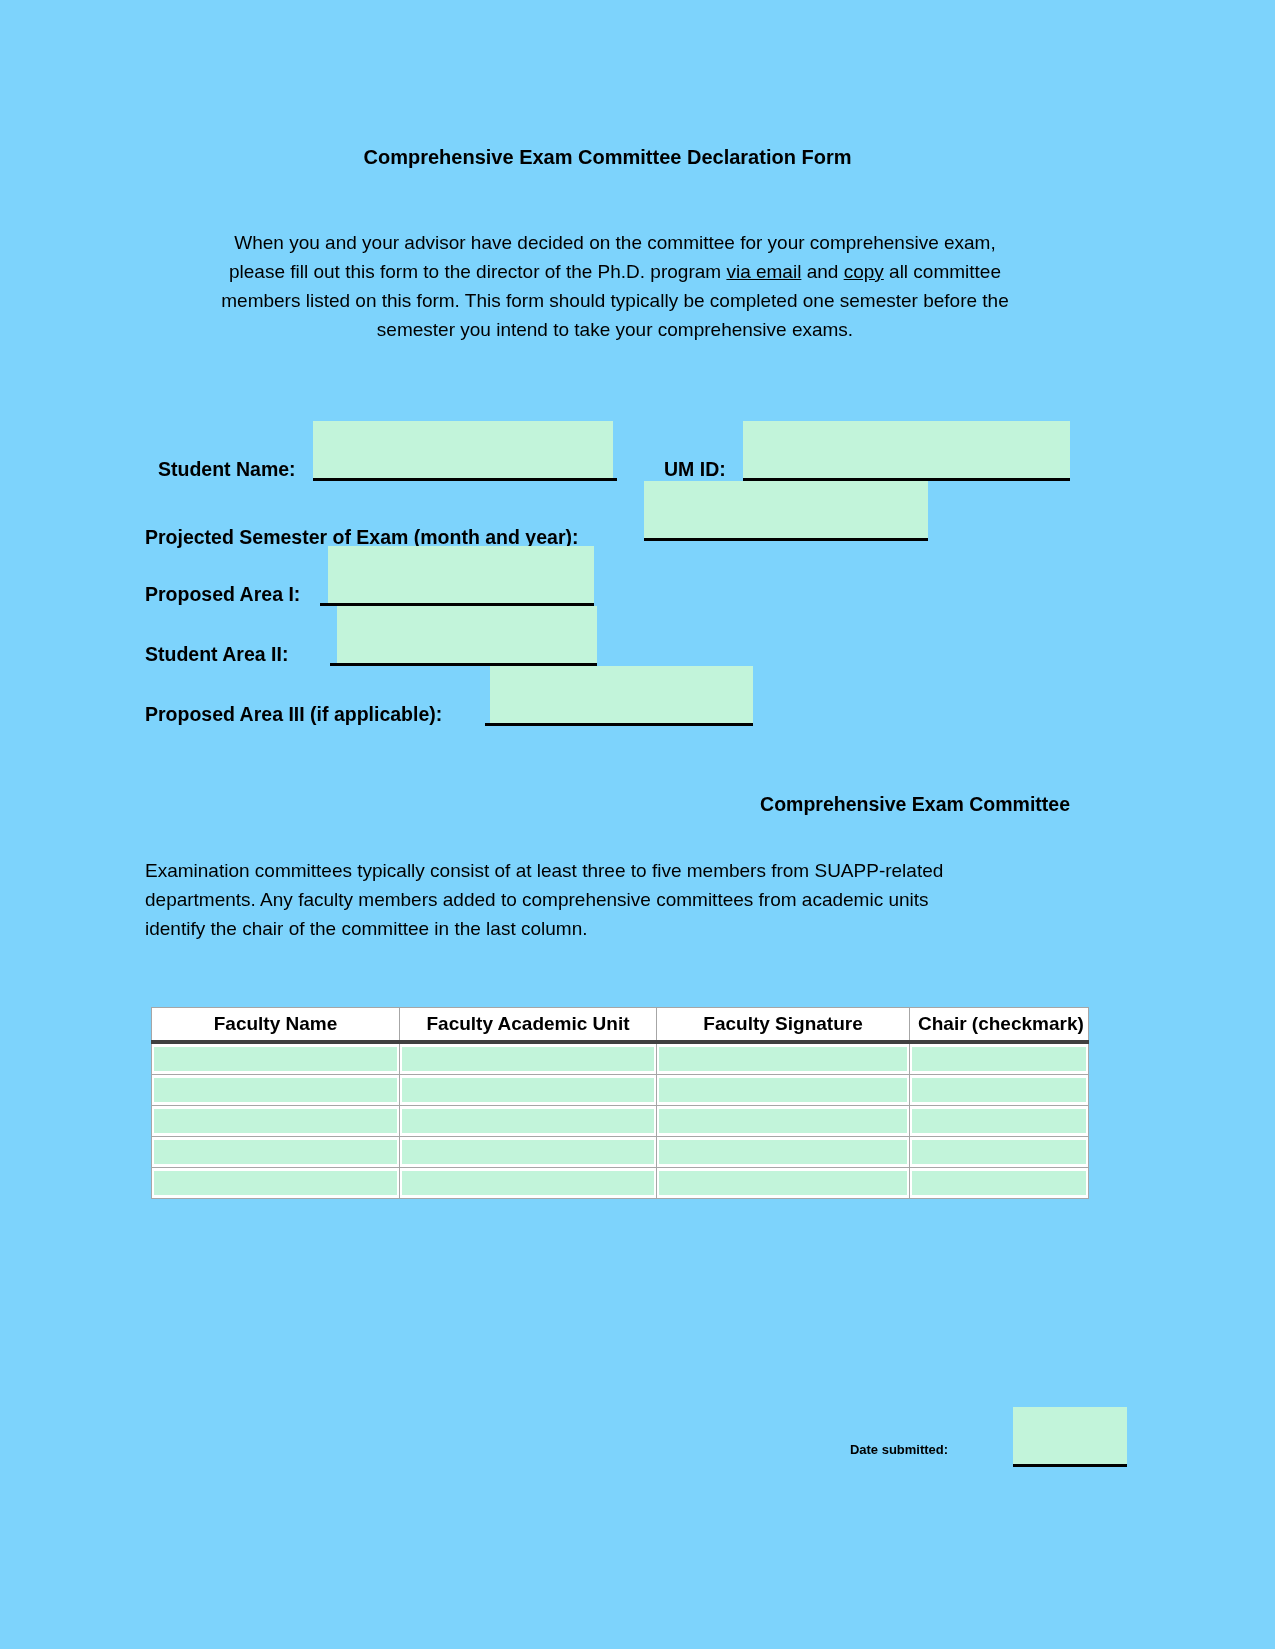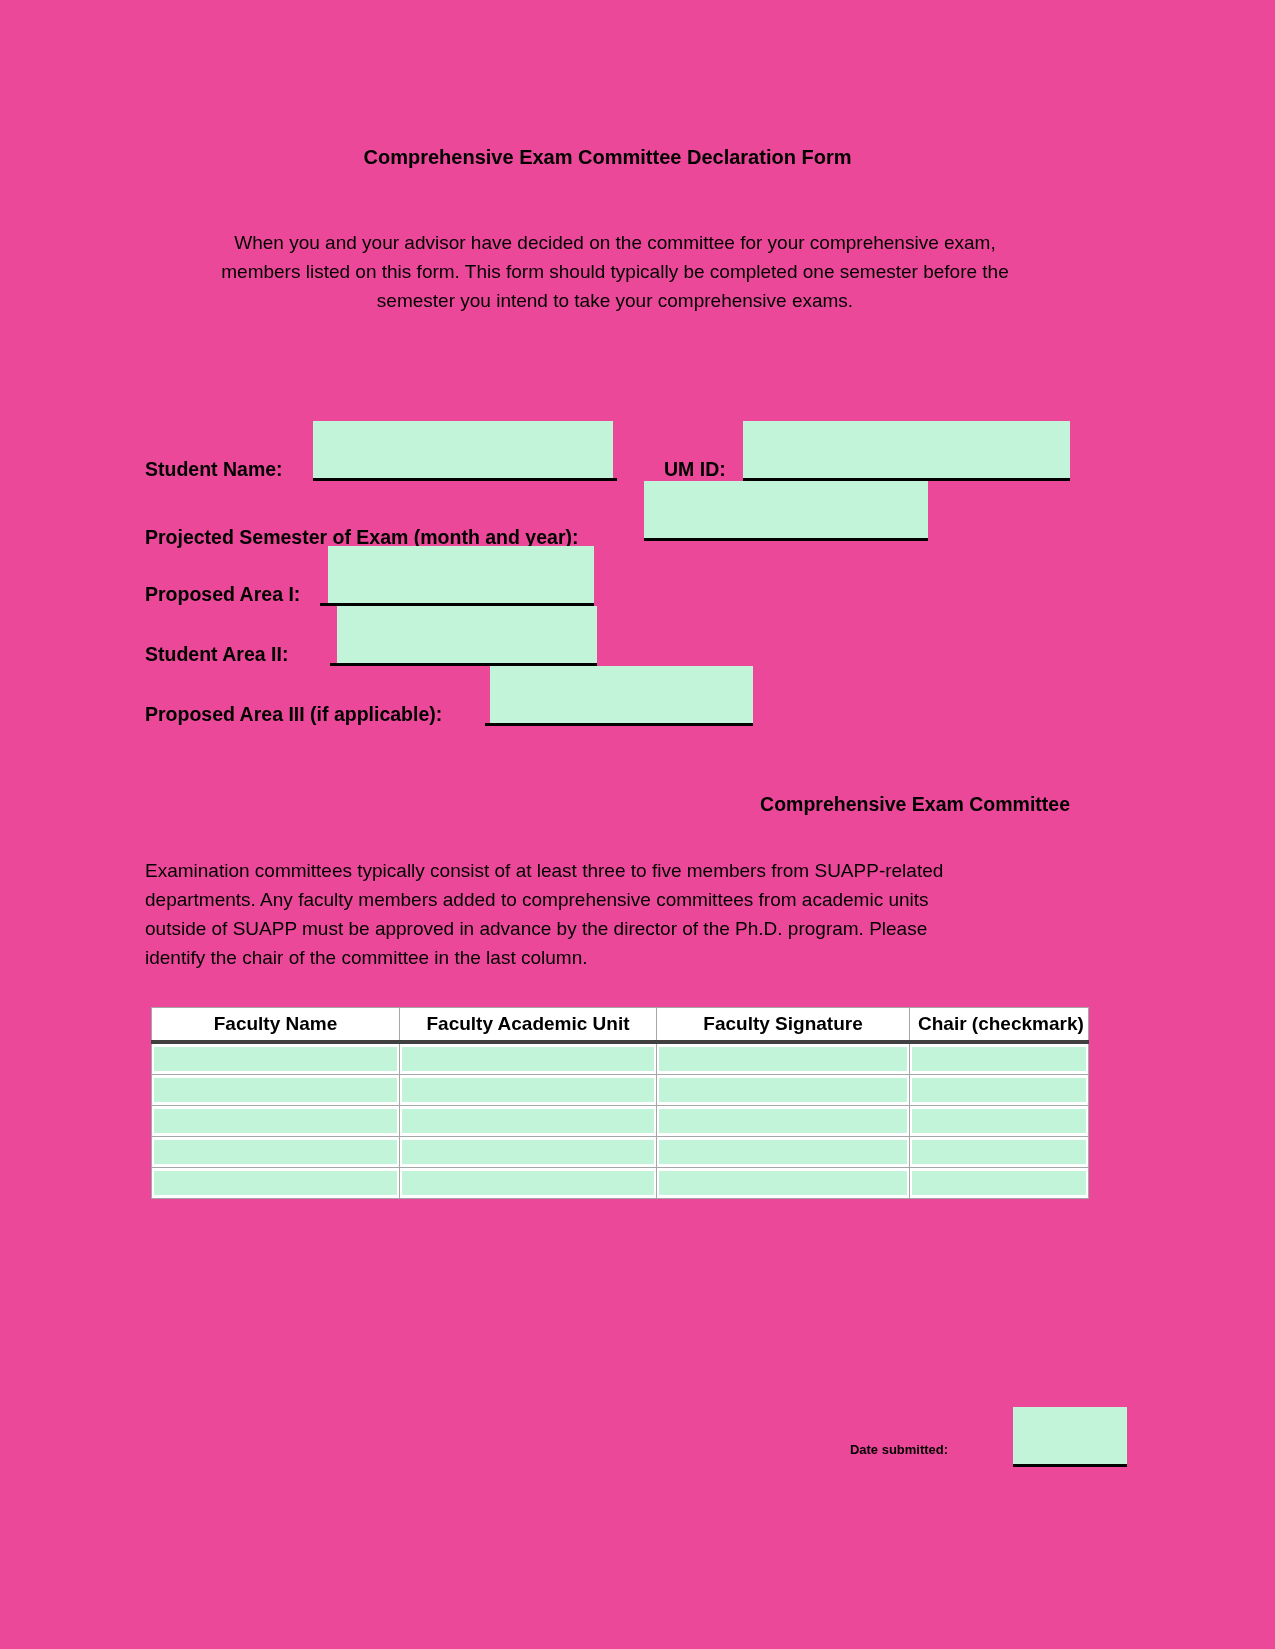--- a/index.html
+++ b/index.html
@@ -1,19 +1,19 @@
 <!DOCTYPE html>
 <html style="--field-green: #c2f4da; --table-border: #a6a6a6; --header-rule: #404040; --line-black: #000000;"><head>
 <meta charset="utf-8">
 <style>
   html,body { margin:0; padding:0; background:#ffffff; }
   .page {
     position:relative;
     width:1275px; height:1649px;
-    background:#ec4899;
+    background:#7dd3fc;
     font-family:"Liberation Sans", sans-serif;
     color:#000000;
     overflow:hidden;
   }
   .doc-title {
     position:absolute; left:145px; width:925px; top:146px;
     text-align:center; font-weight:bold; font-size:20px;
   }
   .para {
     position:absolute; left:145px; width:940px;
@@ -62,27 +62,28 @@
 </style>
 </head>
 <body>
 
 <div class="page">
 
   <div class="doc-title">Comprehensive Exam Committee Declaration Form</div>
 
   <div class="para" style="top:228px;text-align:center;" id="intro-para">
       <div><span>When you and your advisor have decided on the committee for your comprehensive exam,</span></div>
+      <div><span>please fill out this form to the director of the Ph.D. program </span><span class="u">via email</span><span> and </span><span class="u">copy</span><span> all committee</span></div>
       <div><span>members listed on this form. This form should typically be completed one semester before the</span></div>
       <div><span>semester you intend to take your comprehensive exams.</span></div>
     </div>
 
   <div class="gfield" style="left:313px; top:421px; width:300px; height:57px;"></div>
   <div class="fline" style="left:313px; top:478px; width:304px;"></div>
-  <div class="flabel" style="left:145px; top:458px;">Student Name:</div>
+  <div class="flabel" style="left:158px; top:458px;">Student Name:</div>
 
   <div class="gfield" style="left:743px; top:421px; width:327px; height:57px;"></div>
   <div class="fline" style="left:743px; top:478px; width:327px;"></div>
   <div class="flabel" style="left:664px; top:458px;">UM ID:</div>
 
   <div class="gfield" style="left:644px; top:481px; width:284px; height:57px;"></div>
   <div class="fline" style="left:644px; top:538px; width:284px;"></div>
   <div class="flabel" style="left:145px; top:518px;margin-top:8px;">Projected Semester of Exam (month and year):</div>
 
   <div class="gfield" style="left:328px; top:546px; width:266px; height:57px;"></div>
@@ -95,21 +96,20 @@
 
   <div class="gfield" style="left:490px; top:666px; width:263px; height:57px;"></div>
   <div class="fline" style="left:485px; top:723px; width:268px;"></div>
   <div class="flabel" style="left:145px; top:703px;">Proposed Area III (if applicable):</div>
 
   <div class="section-heading">Comprehensive Exam Committee</div>
 
   <div class="para" style="top:856px;" id="committee-para">
       <div><span>Examination committees typically consist of at least three to five members from SUAPP-related</span></div>
       <div><span>departments. Any faculty members added to comprehensive committees from academic units</span></div>
-      <div><span>outside of SUAPP must be approved in advance by the director of the Ph.D. program. Please</span></div>
       <div><span>identify the chair of the committee in the last column.</span></div>
     </div>
 
   <table class="committee">
     <colgroup id="table-cols">
         <col style="width: 248px;">
         <col style="width: 257px;">
         <col style="width: 253px;">
         <col style="width: 179px;">
       </colgroup>

